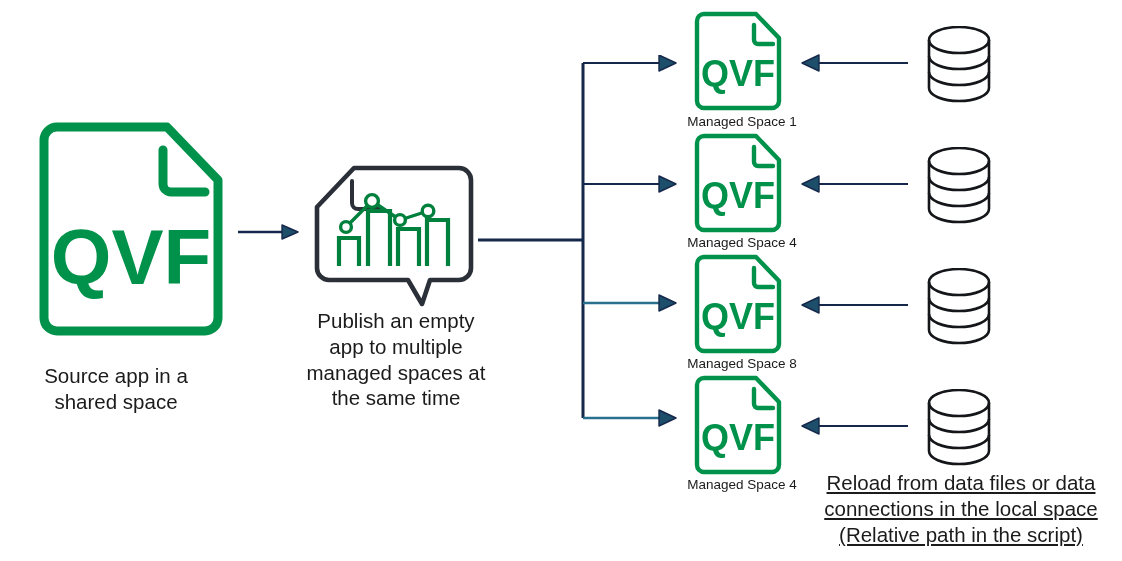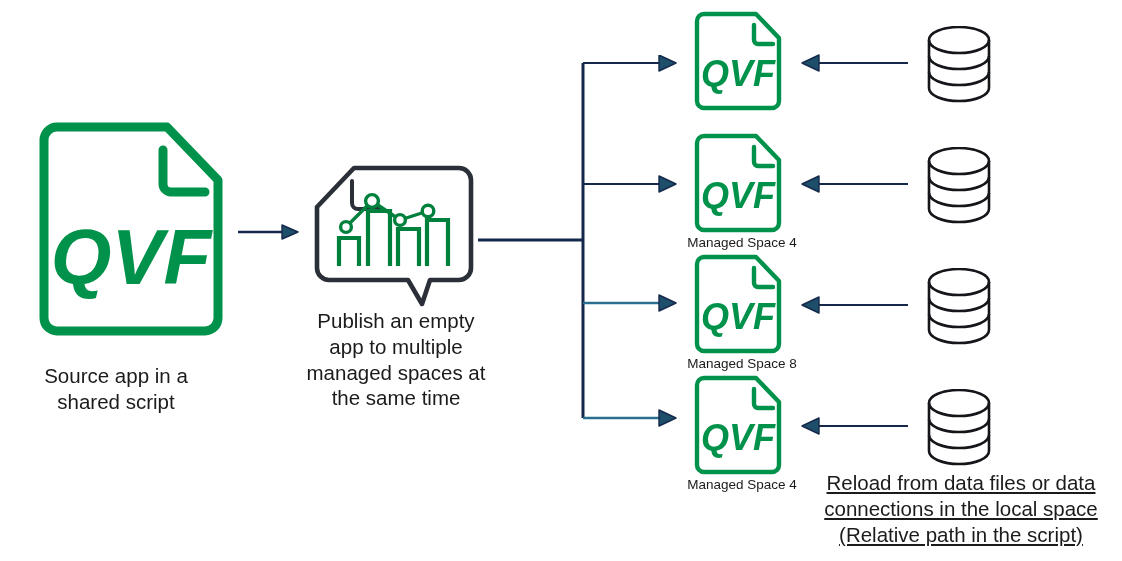--- a/index.html
+++ b/index.html
@@ -14,21 +14,20 @@
   }
   #canvas {
     position: relative;
     width: 1122px;
     height: 561px;
     background: #ffffff;
     overflow: hidden;
   }
   .node {
     position: absolute;
-    font-style: italic;
   }
   .caption {
     position: absolute;
     text-align: center;
     color: #1b1b1b;
     line-height: 1.26;
     white-space: pre-line;
   }
   .caption-lg {
     font-size: 20.5px;
@@ -86,21 +85,21 @@
 <div id="canvas">
 
   <div class="node" id="source-doc">
     <svg width="192" height="222" viewBox="0 0 192 222" aria-hidden="true">
       <path d="M9 22 A13 13 0 0 1 22 9 L132 9 L183 62 L183 200 A13 13 0 0 1 170 213 L22 213 A13 13 0 0 1 9 200 Z" fill="none" stroke="#00924a" stroke-width="9" stroke-linejoin="round" stroke-linecap="round"></path>
       <path d="M128 32 L128 66 A8 8 0 0 0 136 74 L170 74" fill="none" stroke="#00924a" stroke-width="9" stroke-linejoin="round" stroke-linecap="round"></path>
       <text x="96" y="145" text-anchor="middle" dominant-baseline="middle" font-family="Liberation Sans, sans-serif" font-size="78" font-weight="bold" fill="#00924a">QVF</text>
     </svg>
   </div>
   <div class="caption caption-lg" id="source-caption">Source app in a
-shared script</div>
+shared space</div>
 
   <div class="node" id="arrow-source-publish">
     <svg width="64" height="20" viewBox="0 0 64 20" aria-hidden="true">
       <line x1="0" y1="10" x2="46" y2="10" stroke="#15284b" stroke-width="2.4"></line>
       <path d="M44 3 L60 10 L44 17 Z" fill="#1d4f6b" stroke="#15284b" stroke-width="1.4" stroke-linejoin="round"></path>
     </svg>
   </div>
 
   <div class="node" id="publish-node">
     <svg width="164" height="146" viewBox="0 0 164 146" aria-hidden="true">
@@ -157,20 +156,21 @@
     </svg>
   </div>
 
   <div class="node managed-doc" id="managed-doc-1">
     <svg width="92" height="104" viewBox="0 0 92 104" aria-hidden="true">
       <path d="M5 12 A7 7 0 0 1 12 5 L64 5 L87 29 L87 92 A7 7 0 0 1 80 99 L12 99 A7 7 0 0 1 5 92 Z" fill="none" stroke="#00924a" stroke-width="4.4" stroke-linejoin="round" stroke-linecap="round"></path>
       <path d="M62 16 L62 31 A4 4 0 0 0 66 35 L81 35" fill="none" stroke="#00924a" stroke-width="4.4" stroke-linejoin="round" stroke-linecap="round"></path>
       <text x="46" y="67" text-anchor="middle" dominant-baseline="middle" font-family="Liberation Sans, sans-serif" font-size="36" font-weight="bold" fill="#00924a">QVF</text>
     </svg>
   </div>
+  <div class="caption caption-sm managed-label" id="managed-label-1">Managed Space 1</div>
 
   <div class="node managed-doc" id="managed-doc-2">
     <svg width="92" height="104" viewBox="0 0 92 104" aria-hidden="true">
       <path d="M5 12 A7 7 0 0 1 12 5 L64 5 L87 29 L87 92 A7 7 0 0 1 80 99 L12 99 A7 7 0 0 1 5 92 Z" fill="none" stroke="#00924a" stroke-width="4.4" stroke-linejoin="round" stroke-linecap="round"></path>
       <path d="M62 16 L62 31 A4 4 0 0 0 66 35 L81 35" fill="none" stroke="#00924a" stroke-width="4.4" stroke-linejoin="round" stroke-linecap="round"></path>
       <text x="46" y="67" text-anchor="middle" dominant-baseline="middle" font-family="Liberation Sans, sans-serif" font-size="36" font-weight="bold" fill="#00924a">QVF</text>
     </svg>
   </div>
   <div class="caption caption-sm managed-label" id="managed-label-2">Managed Space 4</div>
 

